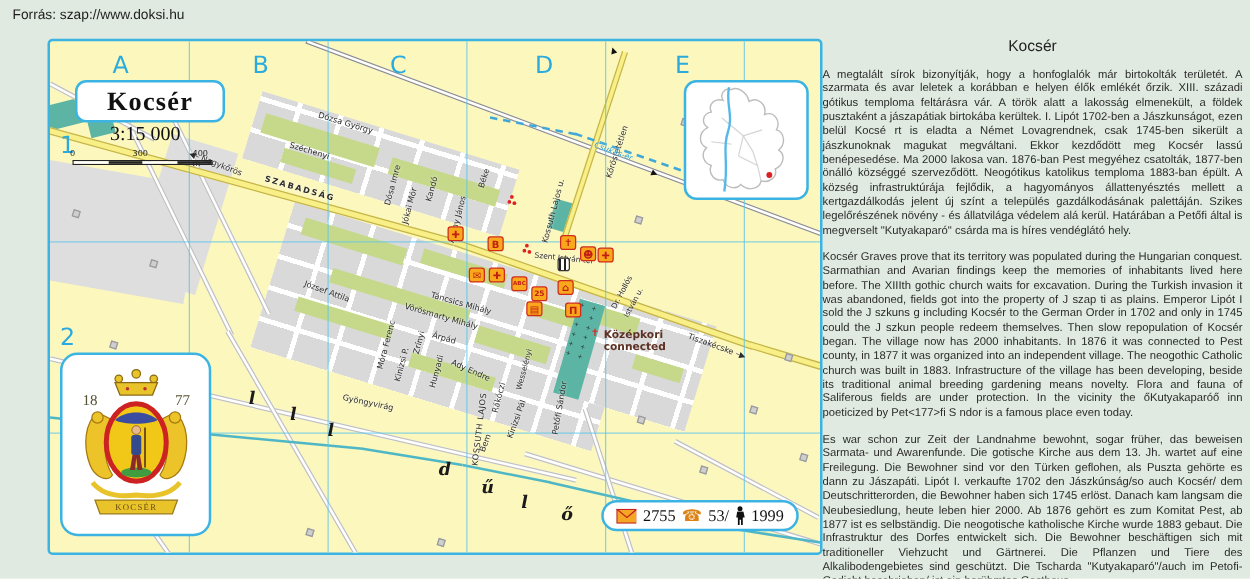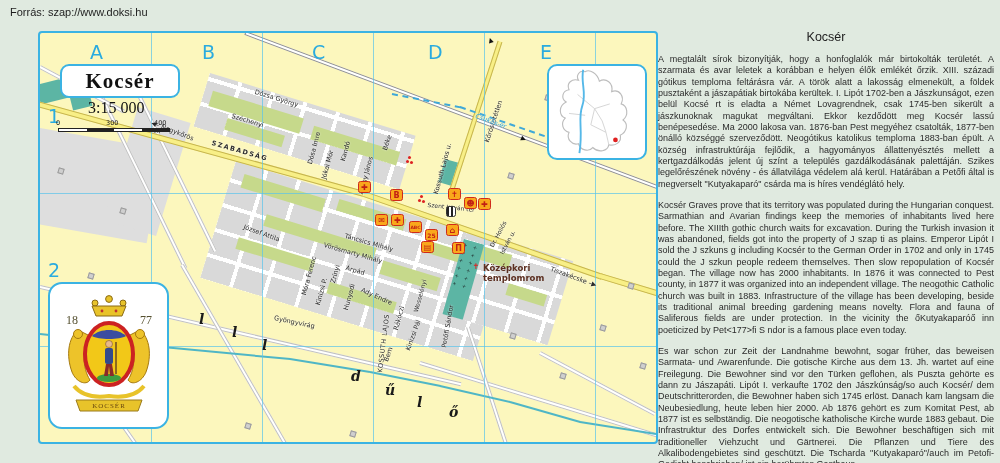--- a/index.html
+++ b/index.html
@@ -106,20 +106,31 @@
 
     <div class="white-box inset-box">
       <svg width="95" height="91" viewBox="0 0 100 96">
         <path d="M38,6 C32,4 28,10 31,15 C24,13 18,18 21,25 C14,26 12,34 18,38 C10,42 10,52 17,55 C12,60 14,68 21,70 C18,77 24,84 31,82 C33,89 42,91 46,86 C52,92 62,90 63,83 C70,85 77,80 75,73 C82,70 84,61 78,57 C84,52 83,42 76,40 C80,32 74,24 66,27 C68,18 60,12 53,16 C51,8 43,3 38,6 Z" fill="#ffffff" stroke="#bdbdbd" stroke-width="1.2"></path>
         <path d="M30,30 L48,45 L44,62 M48,45 L64,40 M44,62 L60,70 M60,70 L63,83 M48,45 L56,58 L60,70 M21,50 L38,52" stroke="#d4d4d4" fill="none" stroke-width="1"></path>
         <path d="M36,4 C33,18 40,28 35,42 C30,56 36,66 32,92" stroke="#55b8e8" stroke-width="2" fill="none"></path>
         <circle cx="70" cy="78" r="2.5" fill="#e02020"></circle>
       </svg>
     </div>
 
+    <div class="white-box legend-box">
+      <svg width="17" height="12">
+        <rect x="0.5" y="0.5" width="16" height="11" fill="#f5a623" stroke="#c22222"></rect>
+        <path d="M0,0 L8.5,7 L17,0" stroke="#c22222" fill="none"></path>
+      </svg>
+      <span class="num">2755</span>
+      <span class="phone-glyph">☎</span>
+      <span class="num">53/</span>
+      <span class="person"></span>
+      <span class="num">1999</span>
+    </div>
   <div class="gline v" style="left: 111px;"></div>
       <div class="gline v" style="left: 222px;"></div>
       <div class="gline v" style="left: 333px;"></div>
       <div class="gline v" style="left: 444px;"></div>
       <div class="gline v" style="left: 555px;"></div>
       <div class="gline h" style="top: 160px;"></div>
       <div class="gline h" style="top: 313px;"></div>
       <div class="grid-letter" style="left: 50px; top: 8px;">A</div>
       <div class="grid-letter" style="left: 162px; top: 8px;">B</div>
       <div class="grid-letter" style="left: 272px; top: 8px;">C</div>
@@ -240,21 +251,21 @@
       <div class="farm" style="left: 505px; top: 62px;"></div>
       <div class="farm" style="left: 468px; top: 140px;"></div>
       <div class="farm" style="left: 588px; top: 105px;"></div>
       <div class="field-letter" style="left: 159px; top: 278px;">l</div>
       <div class="field-letter" style="left: 192px; top: 291px;">l</div>
       <div class="field-letter" style="left: 222px; top: 304px;">l</div>
       <div class="field-letter" style="left: 311px; top: 335px;">d</div>
       <div class="field-letter" style="left: 345px; top: 349px;">ű</div>
       <div class="field-letter" style="left: 377px; top: 361px;">l</div>
       <div class="field-letter" style="left: 409px; top: 371px;">ő</div>
-      <div class="ruin-label" style="left: 443px; top: 231px;">Középkori templomrom</div>
+      <div class="ruin-label" style="left: 443px; top: 231px;">Középkori connected</div>
     </div>
 
   <div class="coat-box">
     <svg width="110" height="132" viewBox="0 0 110 132">
       <text x="12" y="34" font-family="Liberation Serif,serif" font-size="12" fill="#555030">18</text>
       <text x="86" y="34" font-family="Liberation Serif,serif" font-size="12" fill="#555030">77</text>
       <g>
         <circle cx="41" cy="13" r="3" fill="#e8c32a" stroke="#8a6a14"></circle>
         <circle cx="55" cy="9" r="3.4" fill="#e8c32a" stroke="#8a6a14"></circle>
         <circle cx="69" cy="13" r="3" fill="#e8c32a" stroke="#8a6a14"></circle>

